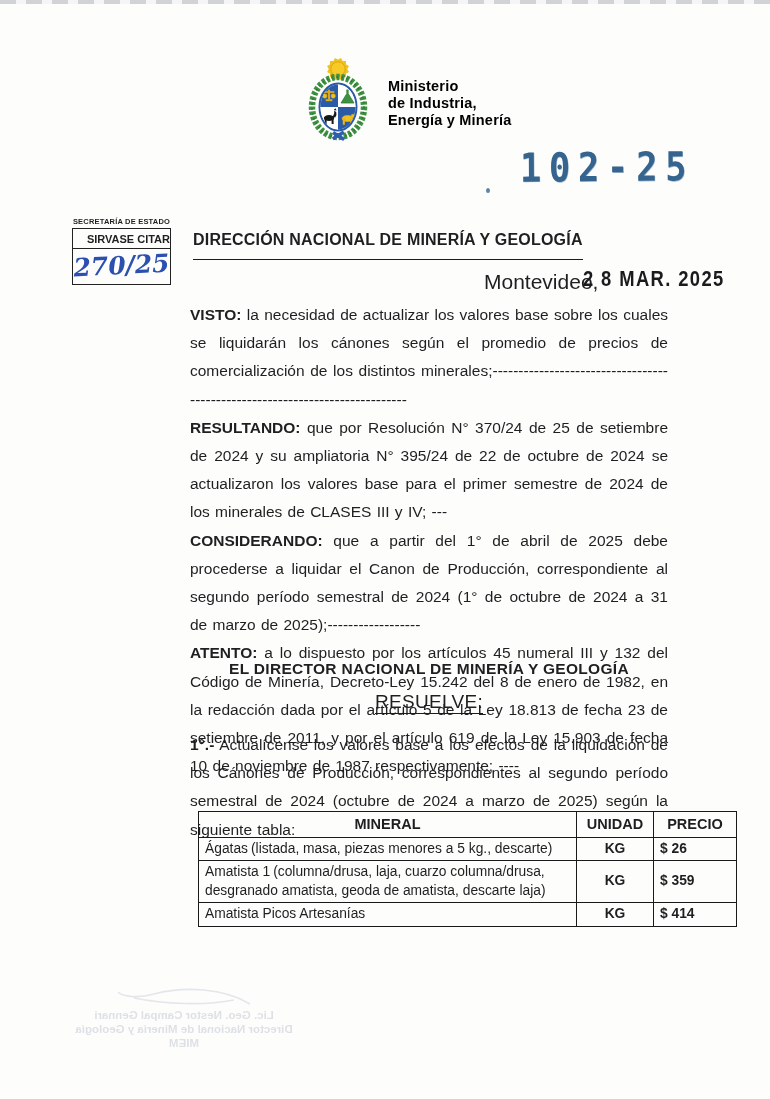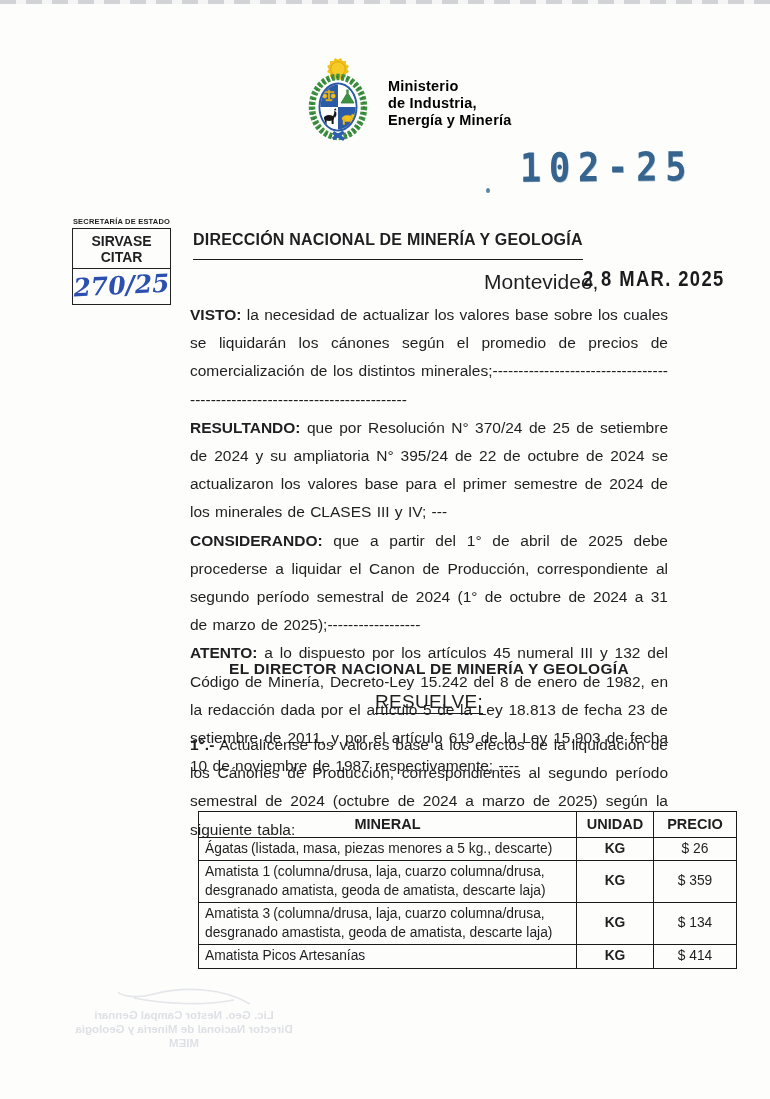--- a/index.html
+++ b/index.html
@@ -40,21 +40,21 @@
     font-weight:bold;font-size:37px;color:#35648e;
     letter-spacing:8px;transform:scale(.96,1.08) rotate(-.4deg);
     text-shadow:.6px .6px 0 rgba(53,100,142,.45);
     white-space:nowrap;
   }
   .stamp-dot{position:absolute;top:188px;left:486px;width:4px;height:5px;background:#35648e;border-radius:50%;opacity:.8;}
   
   .secretaria{position:absolute;top:217px;left:72px;width:99px;text-align:center;}
   .sec-header{font-size:7.5px;font-weight:bold;letter-spacing:.2px;border-bottom:1px solid #222;padding-bottom:2px;}
   .sec-box{border:1.5px solid #222;border-top:none;}
-  .sirvase{font-size:14px;font-weight:bold;padding:4px 0 3px;border-bottom:1.2px solid #222;}
+  .sirvase{font-size:11px;font-weight:bold;padding:4px 0 3px;border-bottom:1.2px solid #222;text-align:right;}
   .handwritten{
     font-family:"DejaVu Serif",serif;font-style:italic;font-weight:bold;
     font-size:25px;color:#2c50b0;transform:rotate(-3deg);
     padding:2px 0 4px;
   }
   
   .doc-title{
     position:absolute;top:231px;left:193px;
     font-weight:bold;font-size:16px;letter-spacing:.2px;
     border-bottom:1.6px solid #1c1c1e;padding-bottom:10px;
@@ -87,21 +87,21 @@
     table-layout:fixed;
   }
   .price-table col.c1{width:378px;}
   .price-table col.c2{width:77px;}
   .price-table col.c3{width:83px;}
   .price-table th,.price-table td{border:1.4px solid #1a1a1a;padding:2px 6px;line-height:18.5px;}
   .price-table th{font-size:14.5px;font-weight:bold;text-align:center;padding:3px 4px;}
   .row-name{font-weight:normal;}
   .mineral-desc{margin-left:3px;}
   .cell-unit{text-align:center;font-weight:bold;}
-  .cell-price{text-align:center;font-weight:normal;padding-right:7px;}
+  .cell-price{text-align:left;font-weight:bold;padding-right:7px;}
   
   .ghost{
     position:absolute;top:986px;left:64px;width:240px;height:70px;
     transform:scaleX(-1);opacity:.30;color:#96a0b4;
     text-align:center;font-size:11.5px;font-weight:bold;line-height:14px;
     filter:blur(.4px);
   }
   .ghost svg{display:block;margin:0 auto;}
 </style>
 </head>
@@ -225,25 +225,20 @@
         <td><span class="row-name">Ágatas</span><span class="mineral-desc">(listada, masa, piezas menores a 5 kg., descarte)</span></td>
         <td class="cell-unit">KG</td>
         <td class="cell-price">$ 26</td>
       </tr>
       <tr>
         <td><span class="row-name">Amatista 1</span><span class="mineral-desc">(columna/drusa, laja, cuarzo columna/drusa, desgranado amatista, geoda de amatista, descarte laja)</span></td>
         <td class="cell-unit">KG</td>
         <td class="cell-price">$ 359</td>
       </tr>
       <tr>
-        <td><span class="row-name">Amatista 3</span><span class="mineral-desc">(columna/drusa, laja, cuarzo columna/drusa, desgranado amastista, geoda de amatista, descarte laja)</span></td>
-        <td class="cell-unit">KG</td>
-        <td class="cell-price">$ 134</td>
-      </tr>
-      <tr>
         <td><span class="row-name">Amatista Picos Artesanías</span><span class="mineral-desc"></span></td>
         <td class="cell-unit">KG</td>
         <td class="cell-price">$ 414</td>
       </tr>
     </tbody>
   </table>
 
   <div class="ghost">
     <svg width="140" height="22" viewBox="0 0 140 22">
       <path d="M4,18 C30,2 70,0 100,8 C118,13 132,10 136,6 M20,14 C50,20 90,18 120,12" fill="none" stroke="#96a0b4" stroke-width="1.6" opacity=".8"></path>

